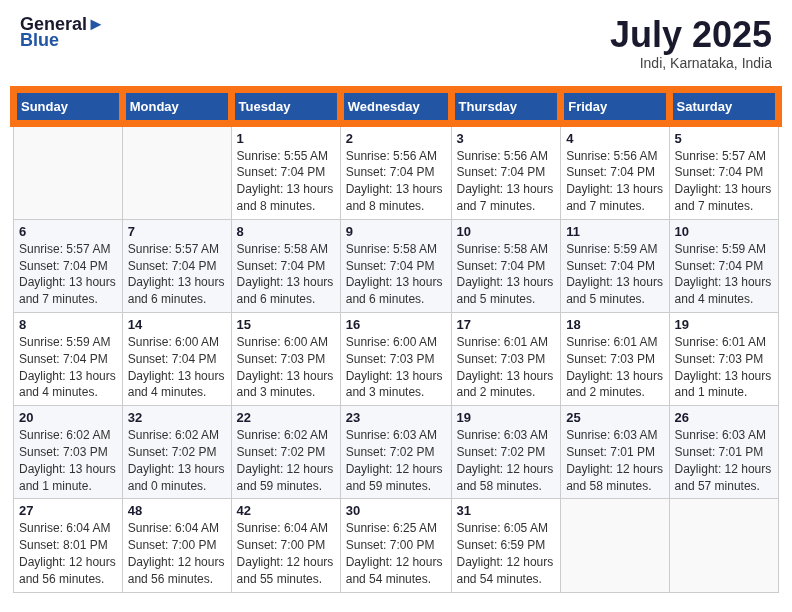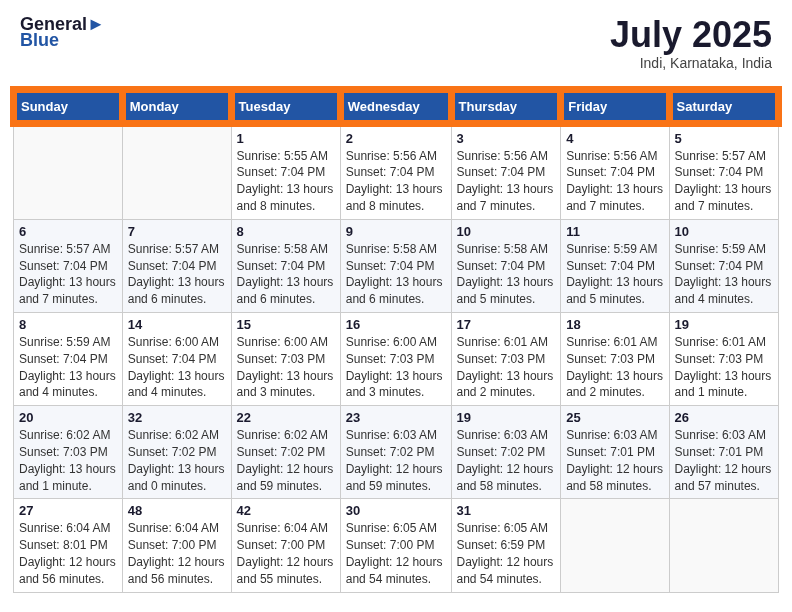--- a/index.html
+++ b/index.html
@@ -290,21 +290,21 @@
 Daylight: 12 hours and 56 minutes.</div>
         </td>
         <td>
           <span class="day-number">42</span>
           <div class="day-info">Sunrise: 6:04 AM
 Sunset: 7:00 PM
 Daylight: 12 hours and 55 minutes.</div>
         </td>
         <td>
           <span class="day-number">30</span>
-          <div class="day-info">Sunrise: 6:05 AM
+          <div class="day-info">Sunrise: 6:25 AM
 Sunset: 7:00 PM
 Daylight: 12 hours and 54 minutes.</div>
         </td>
         <td>
           <span class="day-number">31</span>
           <div class="day-info">Sunrise: 6:05 AM
 Sunset: 6:59 PM
 Daylight: 12 hours and 54 minutes.</div>
         </td>
         <td class="empty-cell"></td>

